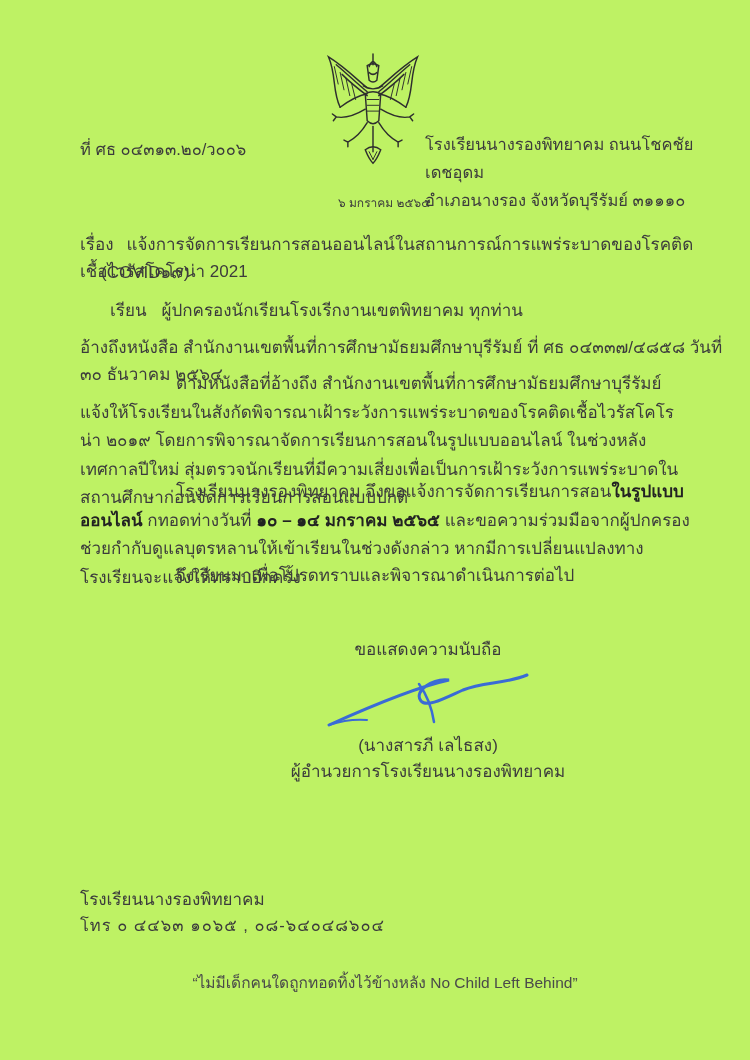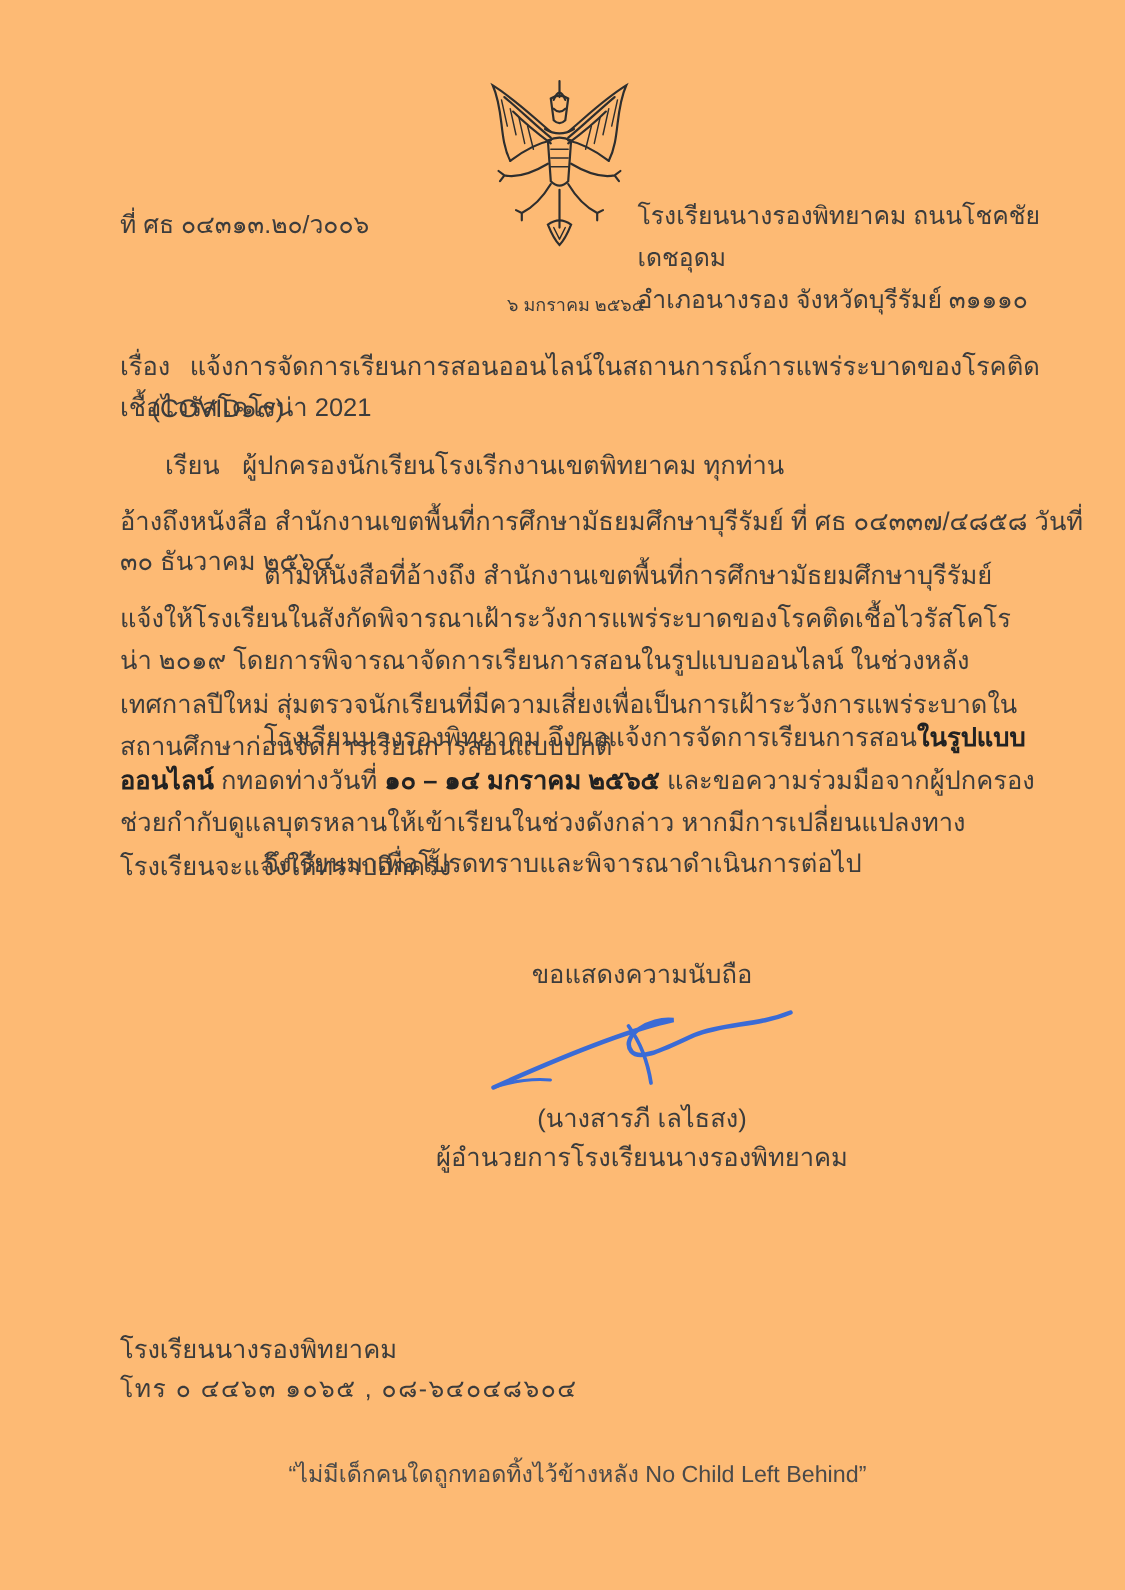--- a/index.html
+++ b/index.html
@@ -1,21 +1,21 @@
 <!DOCTYPE html>
 <html><head>
 <meta charset="utf-8">
 <style>
   html, body { margin: 0; padding: 0; background: #e8e8e8; }
   .page {
     position: relative;
     width: 750px;
     height: 1060px;
     margin: 0 auto;
-    background: #fdba74;
+    background: #bef264;
     font-family: "Liberation Sans", sans-serif;
     color: #3c3c3c;
     overflow: hidden;
   }
   .abs { position: absolute; }
   .letter-no { left: 80px; top: 136px; font-size: 16.5px; }
   .garuda { left: 315px; top: 50px; width: 116px; height: 128px; }
   .garuda svg { width: 100%; height: 100%; }
   .addr { left: 425px; top: 130px; font-size: 16.5px; line-height: 28px; }
   .date-line { left: 338px; top: 193px; font-size: 12px; }

